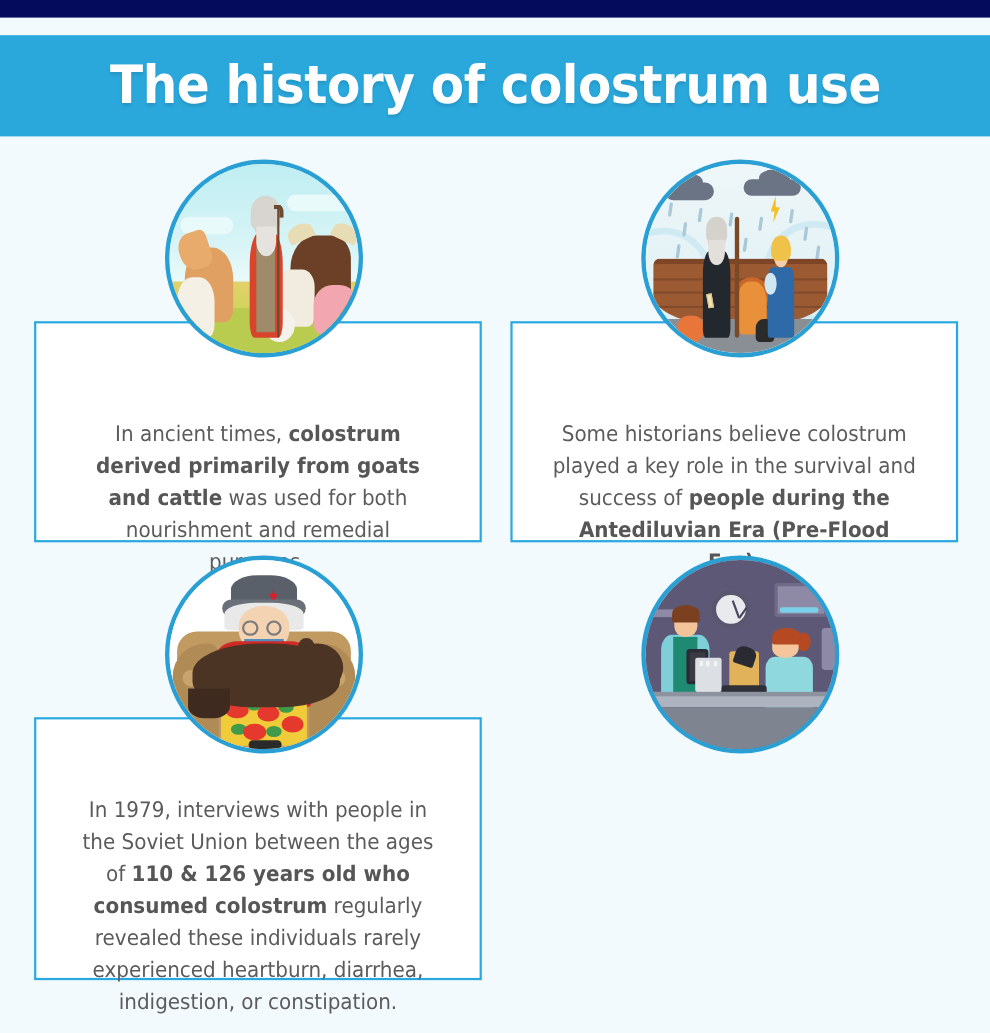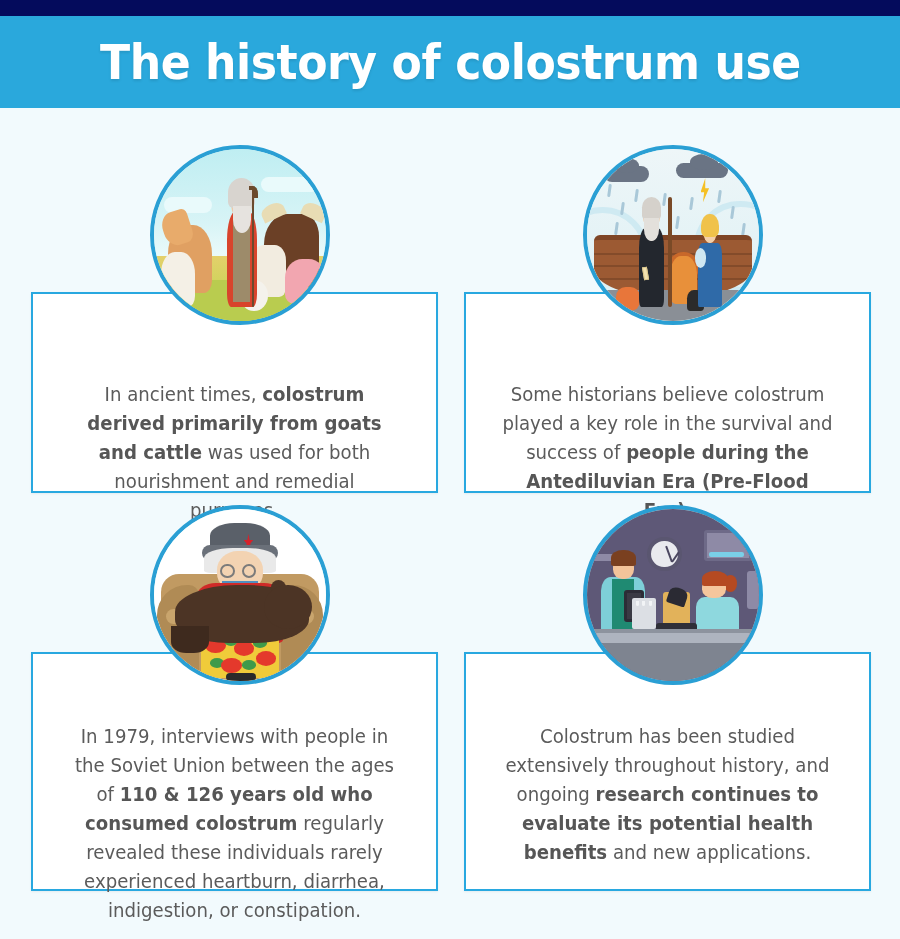--- a/index.html
+++ b/index.html
@@ -19,21 +19,21 @@
   
   #top-navy-bar {
     position: absolute;
     left: 0; top: 0;
     width: 900px; height: 16px;
     background: #040b5c;
   }
 
   #header-band {
     position: absolute;
-    left: 0; top: 16px;
+    left: 0; top: 32px;
     width: 900px; height: 92px;
     background: #2aa8dc;
     display: flex;
     align-items: center;
   }
 
   #page-title {
     color: #ffffff;
     font-family: "DejaVu Sans", sans-serif;
     font-weight: bold;
@@ -483,20 +483,15 @@
           <div class="s4-tube" style="left:70%; top:8%;"></div>
         </div>
         <div class="s4-scope"></div>
         <div class="s4-scope-arm"></div>
         <div class="s4-scope-base"></div>
         <div class="s4-bench"></div>
         <div class="s4-bench-front"></div>
       </div>
     </div>
 
-    <div class="card-box">
-      <div class="card-text">
-        <span>Colostrum has been studied extensively throughout history, and ongoing </span><b>research continues to evaluate its potential health benefits</b><span> and new applications.</span>
-      </div>
-    </div>
   </div>
 
 </div>
 
 </body></html>

